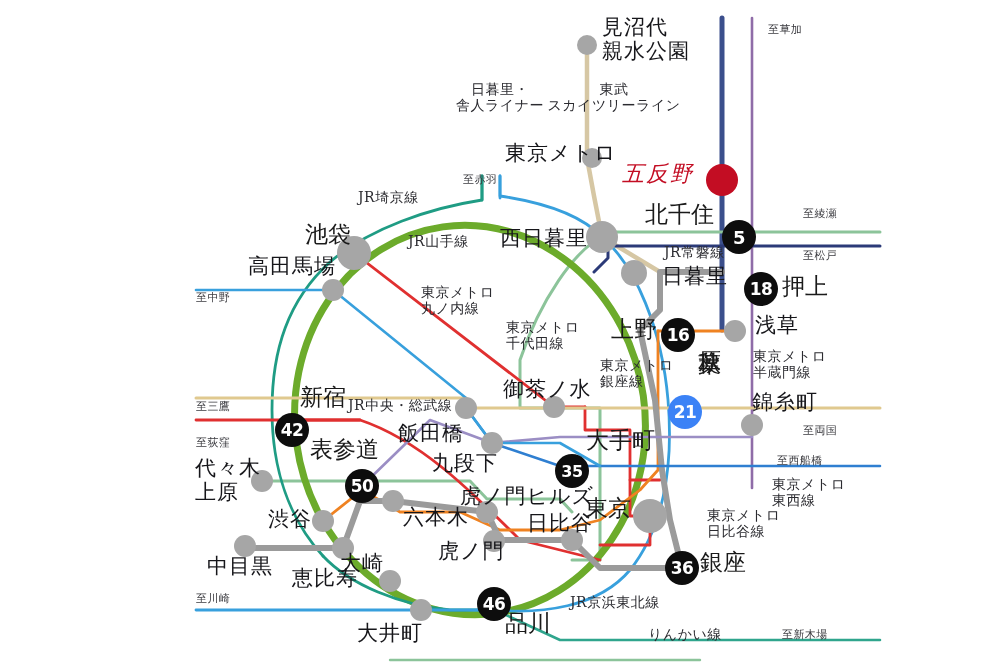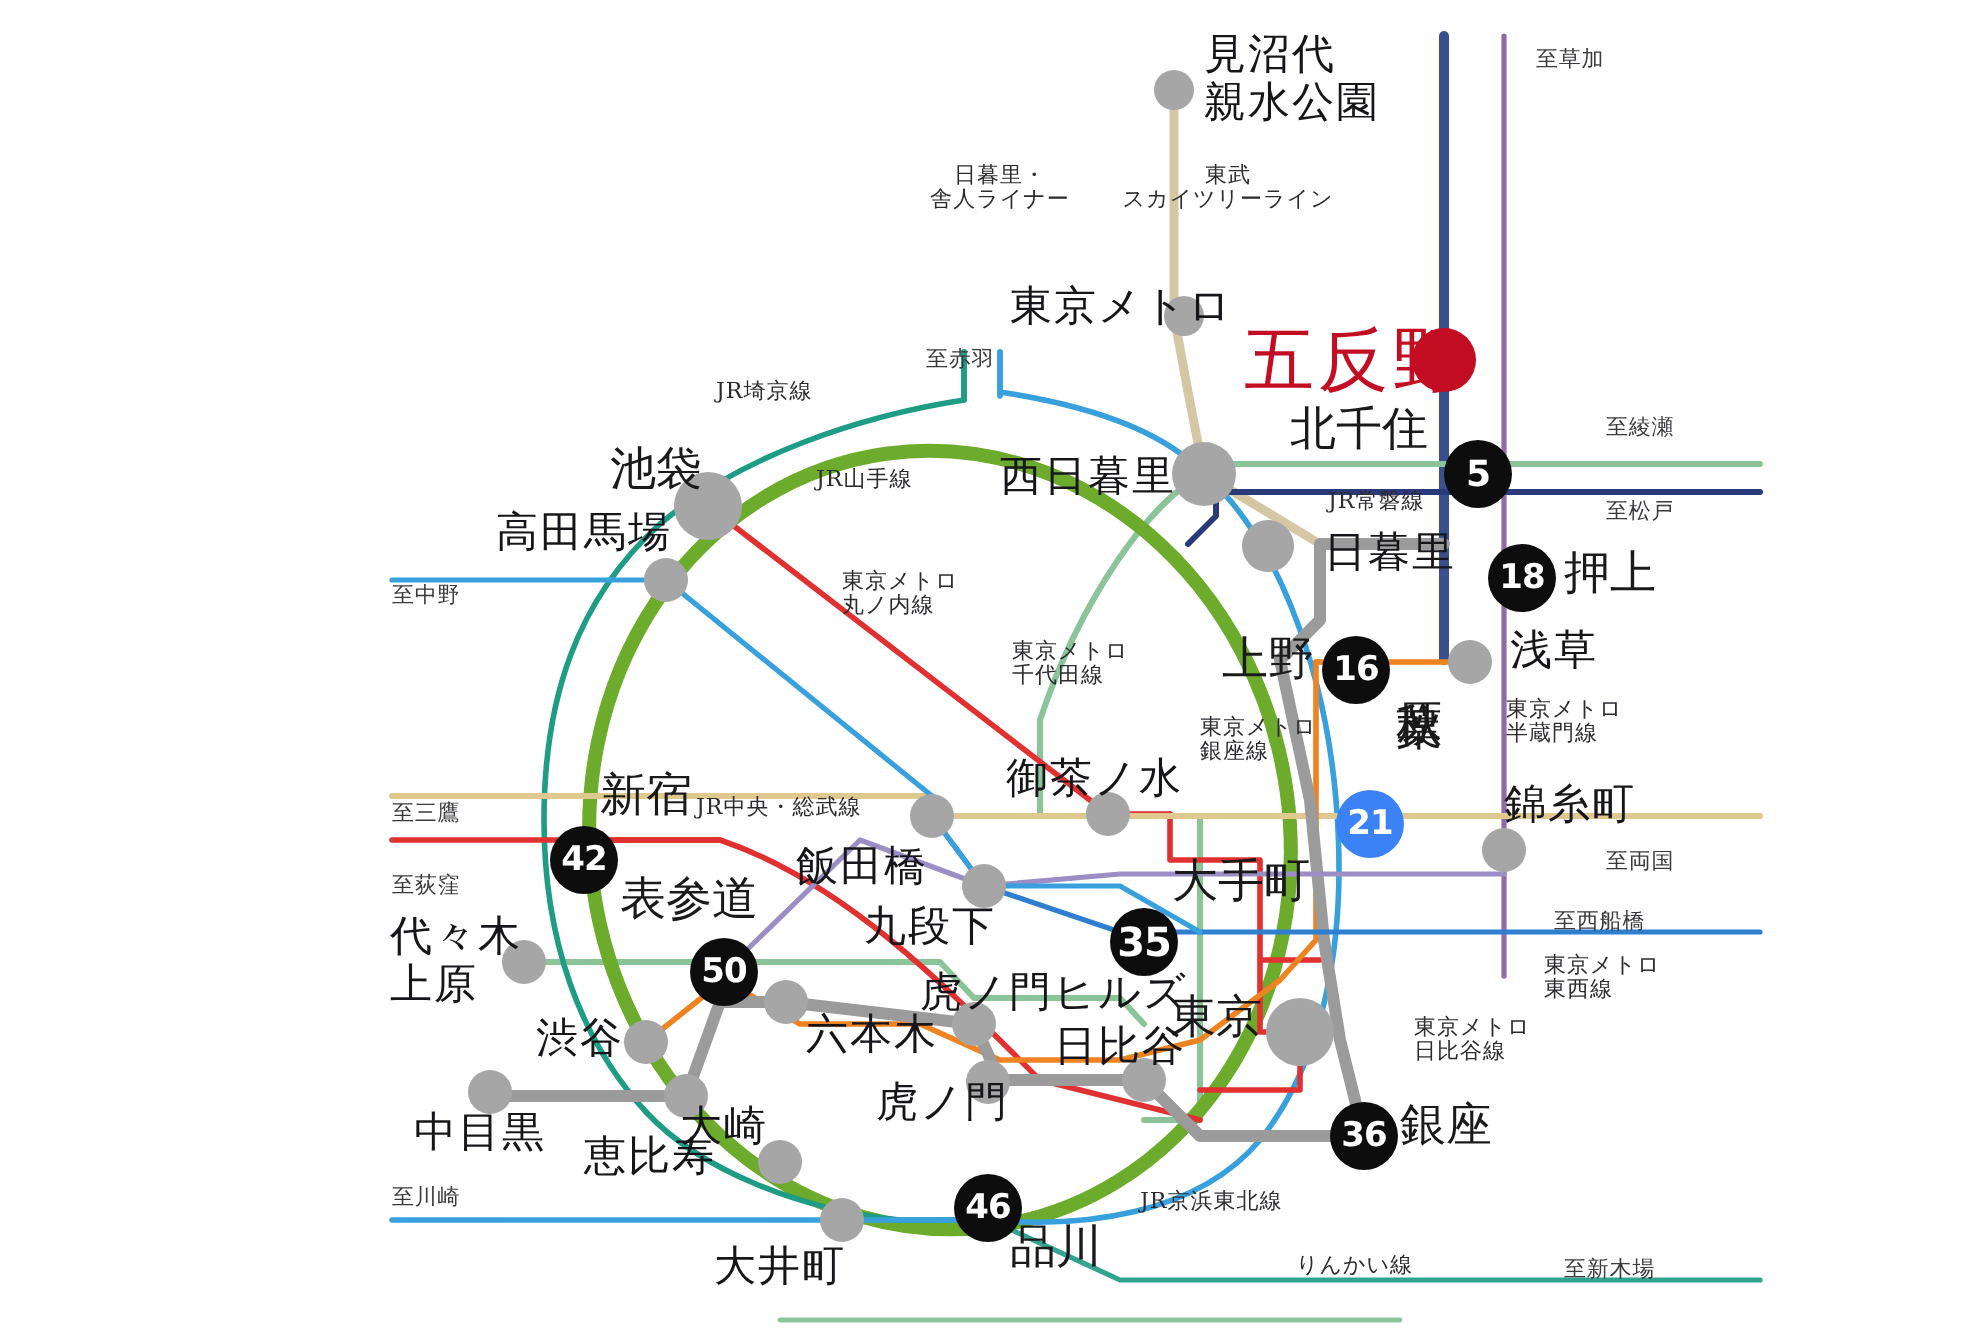--- a/index.html
+++ b/index.html
@@ -19,30 +19,31 @@
   #rail-canvas{position:absolute;left:0;top:0;width:992px;height:668px;}
 
   
   .lbl{position:absolute;white-space:pre;line-height:1.12;}
   .st{           
     font-size:21px;color:#16161a;letter-spacing:1px;
     font-family:"DejaVu Serif",serif;font-weight:400;
   }
   .st-lg{font-size:23px;}
   .ln{           
-    font-size:11px;color:#2b2b30;letter-spacing:.5px;
+    font-size:14px;color:#2b2b30;letter-spacing:.5px;
     font-family:"DejaVu Serif",serif;
   }
   .dst{          
     font-size:11px;color:#3a3a3f;letter-spacing:.4px;
     font-family:"DejaVu Serif",serif;
   }
   .hi{           
-    font-size:35px;letter-spacing:2px;font-weight:400;
+    font-size:22px;letter-spacing:2px;font-weight:400;
     font-family:"DejaVu Serif",serif;
+    font-style:italic;
   }
   .ctr{text-align:center;}
   .vert{writing-mode:vertical-rl;text-orientation:upright;line-height:1.0;}
 
   
   .badge{
     position:absolute;border-radius:50%;
     background:#0d0d0d;color:#fff;
     display:flex;align-items:center;justify-content:center;
     font-family:"DejaVu Sans","Liberation Sans",sans-serif;
@@ -215,21 +216,21 @@
       <div class="lbl dst" style="left: 803px; top: 425px;">至両国</div>
       <div class="lbl dst" style="left: 777px; top: 455px;">至西船橋</div>
       <div class="lbl dst" style="left: 196px; top: 593px;">至川崎</div>
       <div class="lbl dst" style="left: 782px; top: 629px;">至新木場</div>
     </div>
   <div id="badge-layer">
       <div class="badge" style="left: 722px; top: 220px; width: 34px; height: 34px; background: rgb(13, 13, 13); font-size: 18px;">5</div>
       <div class="badge" style="left: 744px; top: 272px; width: 34px; height: 34px; background: rgb(13, 13, 13); font-size: 17px;">18</div>
       <div class="badge" style="left: 661px; top: 318px; width: 34px; height: 34px; background: rgb(13, 13, 13); font-size: 17px;">16</div>
       <div class="badge" style="left: 668px; top: 395px; width: 34px; height: 34px; background: #3b82f6; font-size: 17px;">21</div>
-      <div class="badge" style="left: 555px; top: 454px; width: 34px; height: 34px; background: rgb(13, 13, 13); font-size: 20px;">35</div>
+      <div class="badge" style="left: 555px; top: 454px; width: 34px; height: 34px; background: rgb(13, 13, 13); font-size: 16px;">35</div>
       <div class="badge" style="left: 665px; top: 551px; width: 34px; height: 34px; background: rgb(13, 13, 13); font-size: 17px;">36</div>
       <div class="badge" style="left: 275px; top: 413px; width: 34px; height: 34px; background: rgb(13, 13, 13); font-size: 17px;">42</div>
       <div class="badge" style="left: 345px; top: 469px; width: 34px; height: 34px; background: rgb(13, 13, 13); font-size: 17px;">50</div>
       <div class="badge" style="left: 477px; top: 587px; width: 34px; height: 34px; background: rgb(13, 13, 13); font-size: 17px;">46</div>
     </div>
 
   <div class="lbl hi" id="highlight-label" style="left: 622px; top: 162px; color: rgb(195, 13, 35);">五反野</div>
 
 </div>
 

